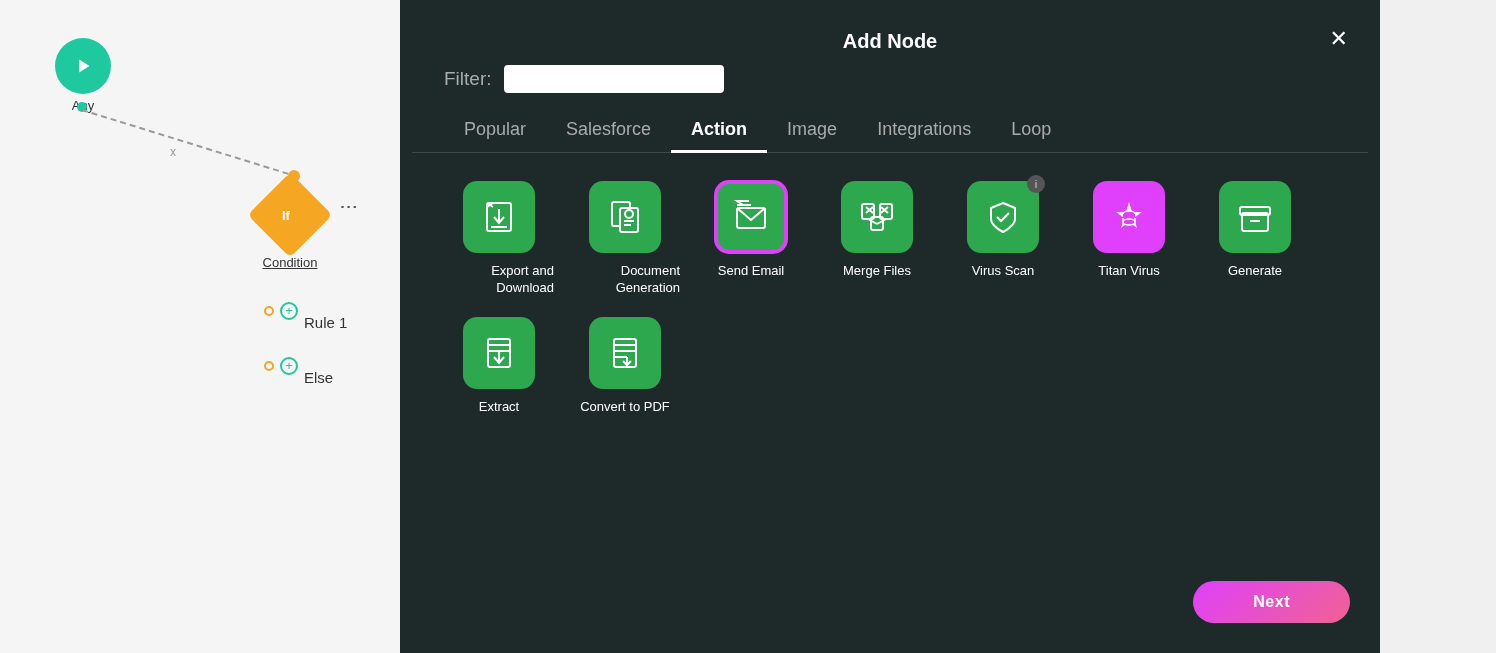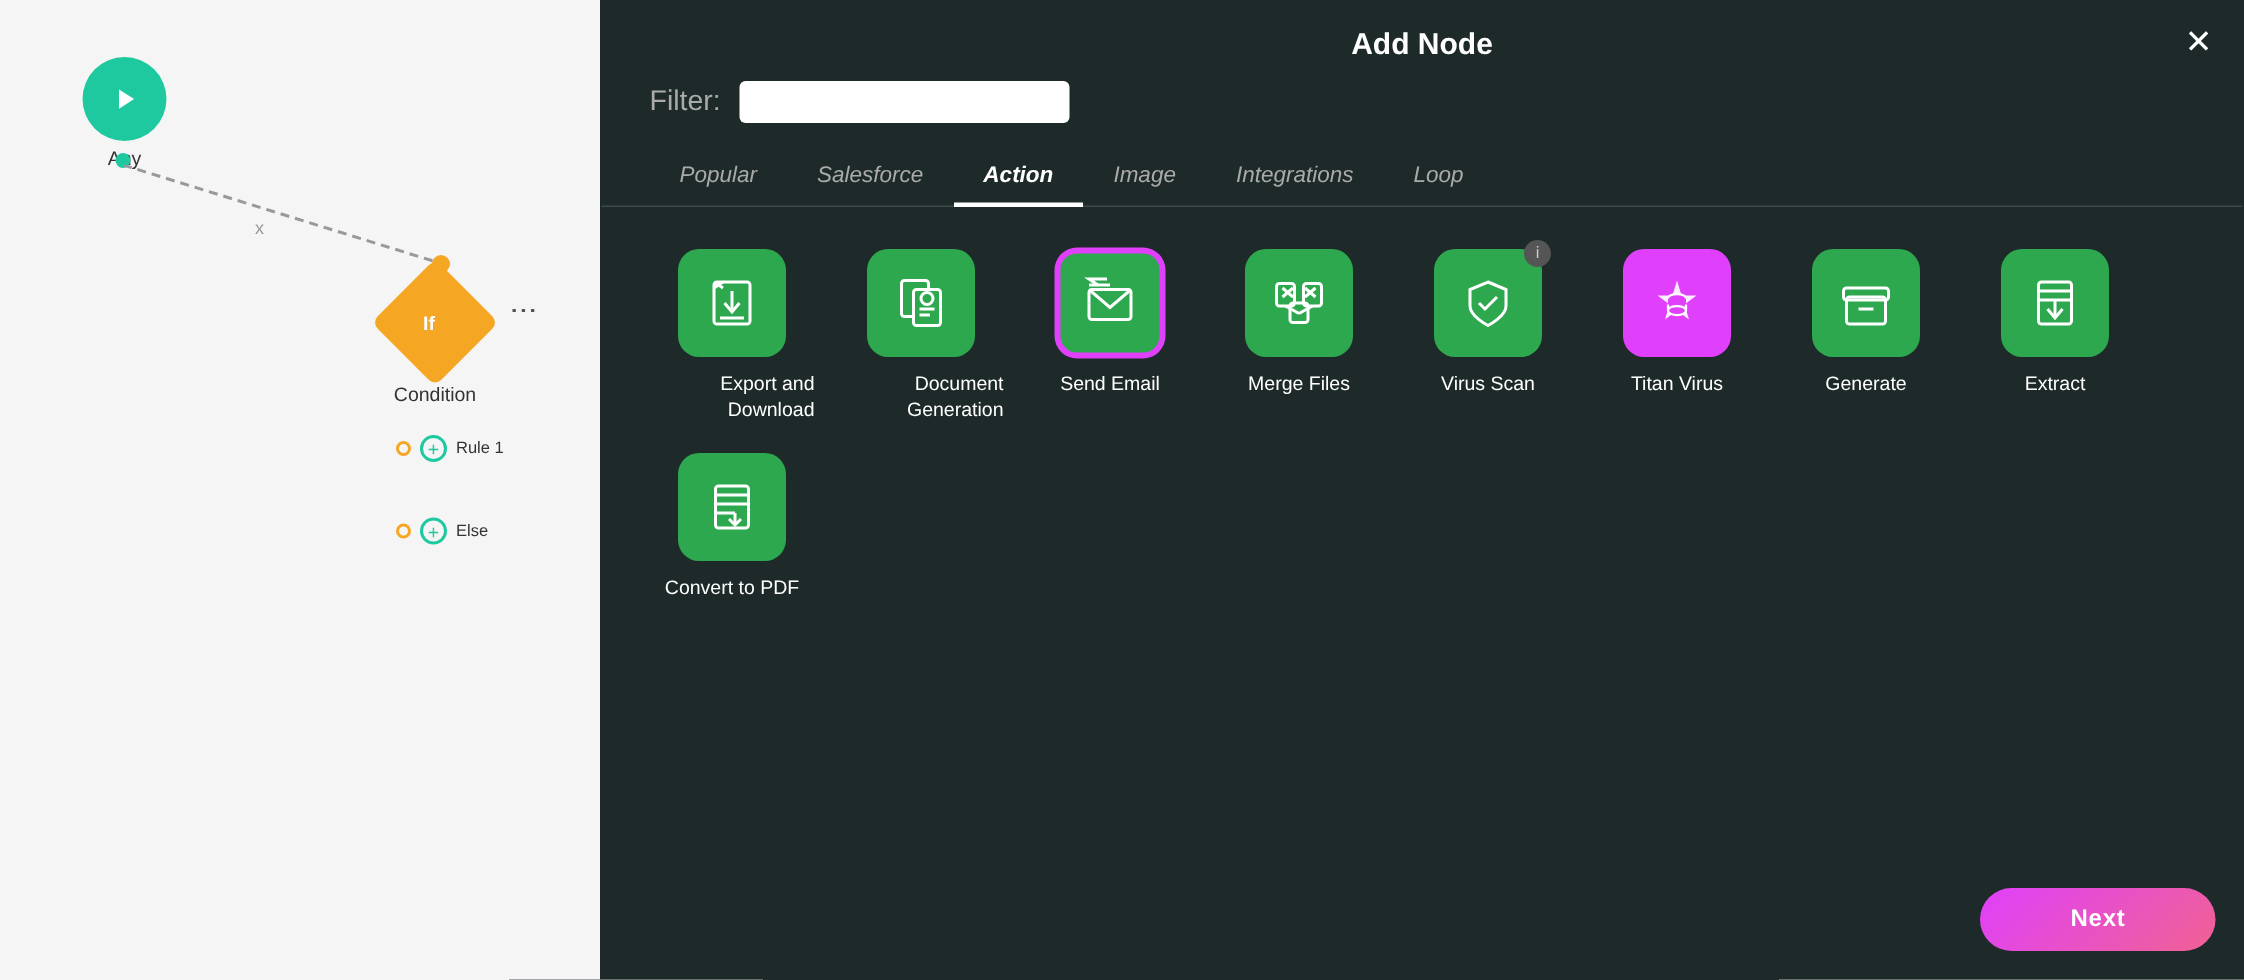--- a/index.html
+++ b/index.html
@@ -148,34 +148,35 @@
       border: 2px solid #1fc9a0;
       background: transparent;
       color: #1fc9a0;
       font-size: 13px;
       display: flex;
       align-items: center;
       justify-content: center;
       cursor: pointer;
     }
     .rule-label {
-      font-size: 11px;
+      font-size: 15px;
       color: #333;
+      margin-top: 24px;
     }
 
     
     .modal {
       position: absolute;
       left: 400px;
       top: 0;
-      width: 1096px;
+      width: 980px;
       height: 653px;
       background: #1e2a2a;
       border-radius: 0;
-      padding: 1px;
+      padding: 12px;
       display: flex;
       flex-direction: column;
     }
 
     .modal-header {
       display: flex;
       align-items: center;
       justify-content: center;
       padding: 18px 24px 12px;
       position: relative;
@@ -222,26 +223,25 @@
     .tabs-row {
       display: flex;
       align-items: center;
       gap: 0;
       padding: 0 32px;
       border-bottom: 1px solid #3a4a4a;
       margin-bottom: 28px;
     }
     .tab-item {
       color: #aaa;
-      font-size: 15px;
+      font-size: 18px;
       padding: 10px 20px;
       cursor: pointer;
       border-bottom: 3px solid transparent;
       margin-bottom: -1px;
-      font-style: italic;
     }
     .tab-item.active {
       color: #fff;
       border-bottom: 3px solid #fff;
       font-weight: 600;
     }
 
     
     .actions-grid {
       display: flex;
@@ -344,21 +344,21 @@
 
   <div class="condition-node">
     <div class="diamond">
       <div class="diamond-inner">
         <svg viewBox="0 0 24 24" fill="white">
 
           <text x="4" y="17" font-size="13" font-family="sans-serif" font-weight="bold" fill="white">If</text>
         </svg>
       </div>
     </div>
-    <span class="node-label" style="margin-top:10px;">Condition</span>
+    <span class="node-label" style="margin-top:10px;text-decoration:underline;">Condition</span>
   </div>
 
   <div class="three-dots">⋮</div>
 
   <div class="rule-item rule-1">
     <div class="rule-dot"></div>
     <div class="add-btn">+</div>
     <span class="rule-label">Rule 1</span>
   </div>
 

